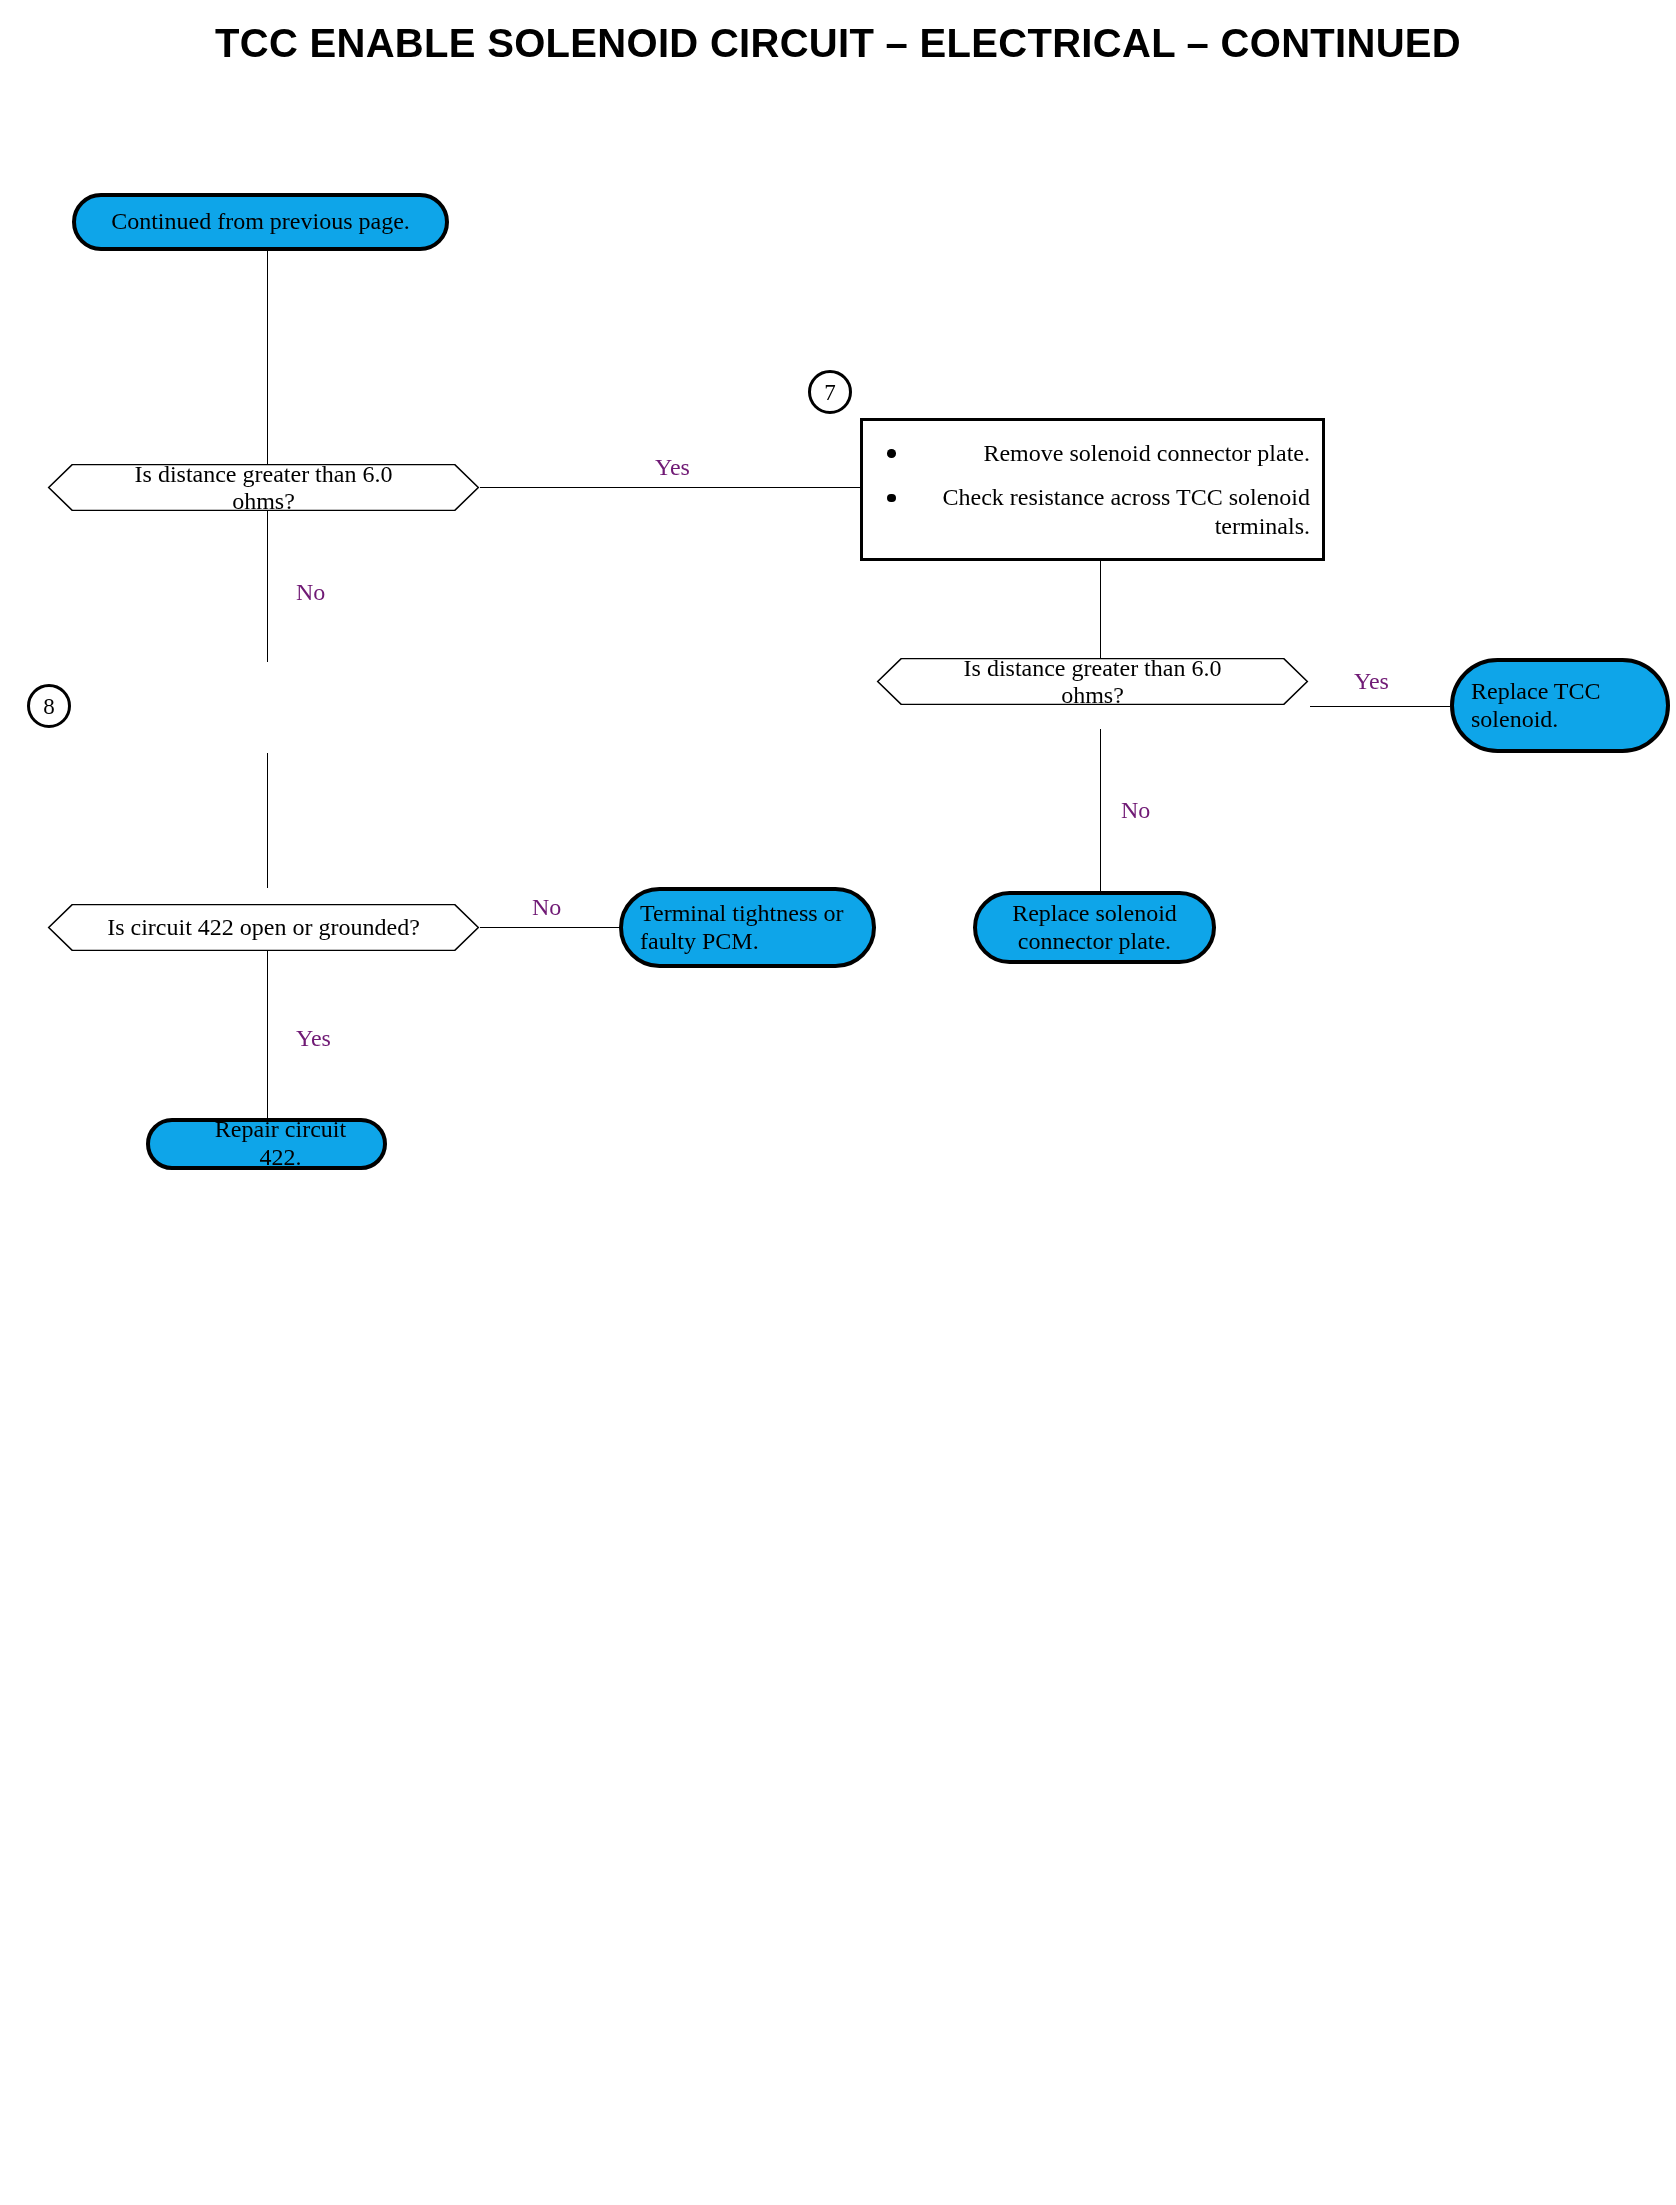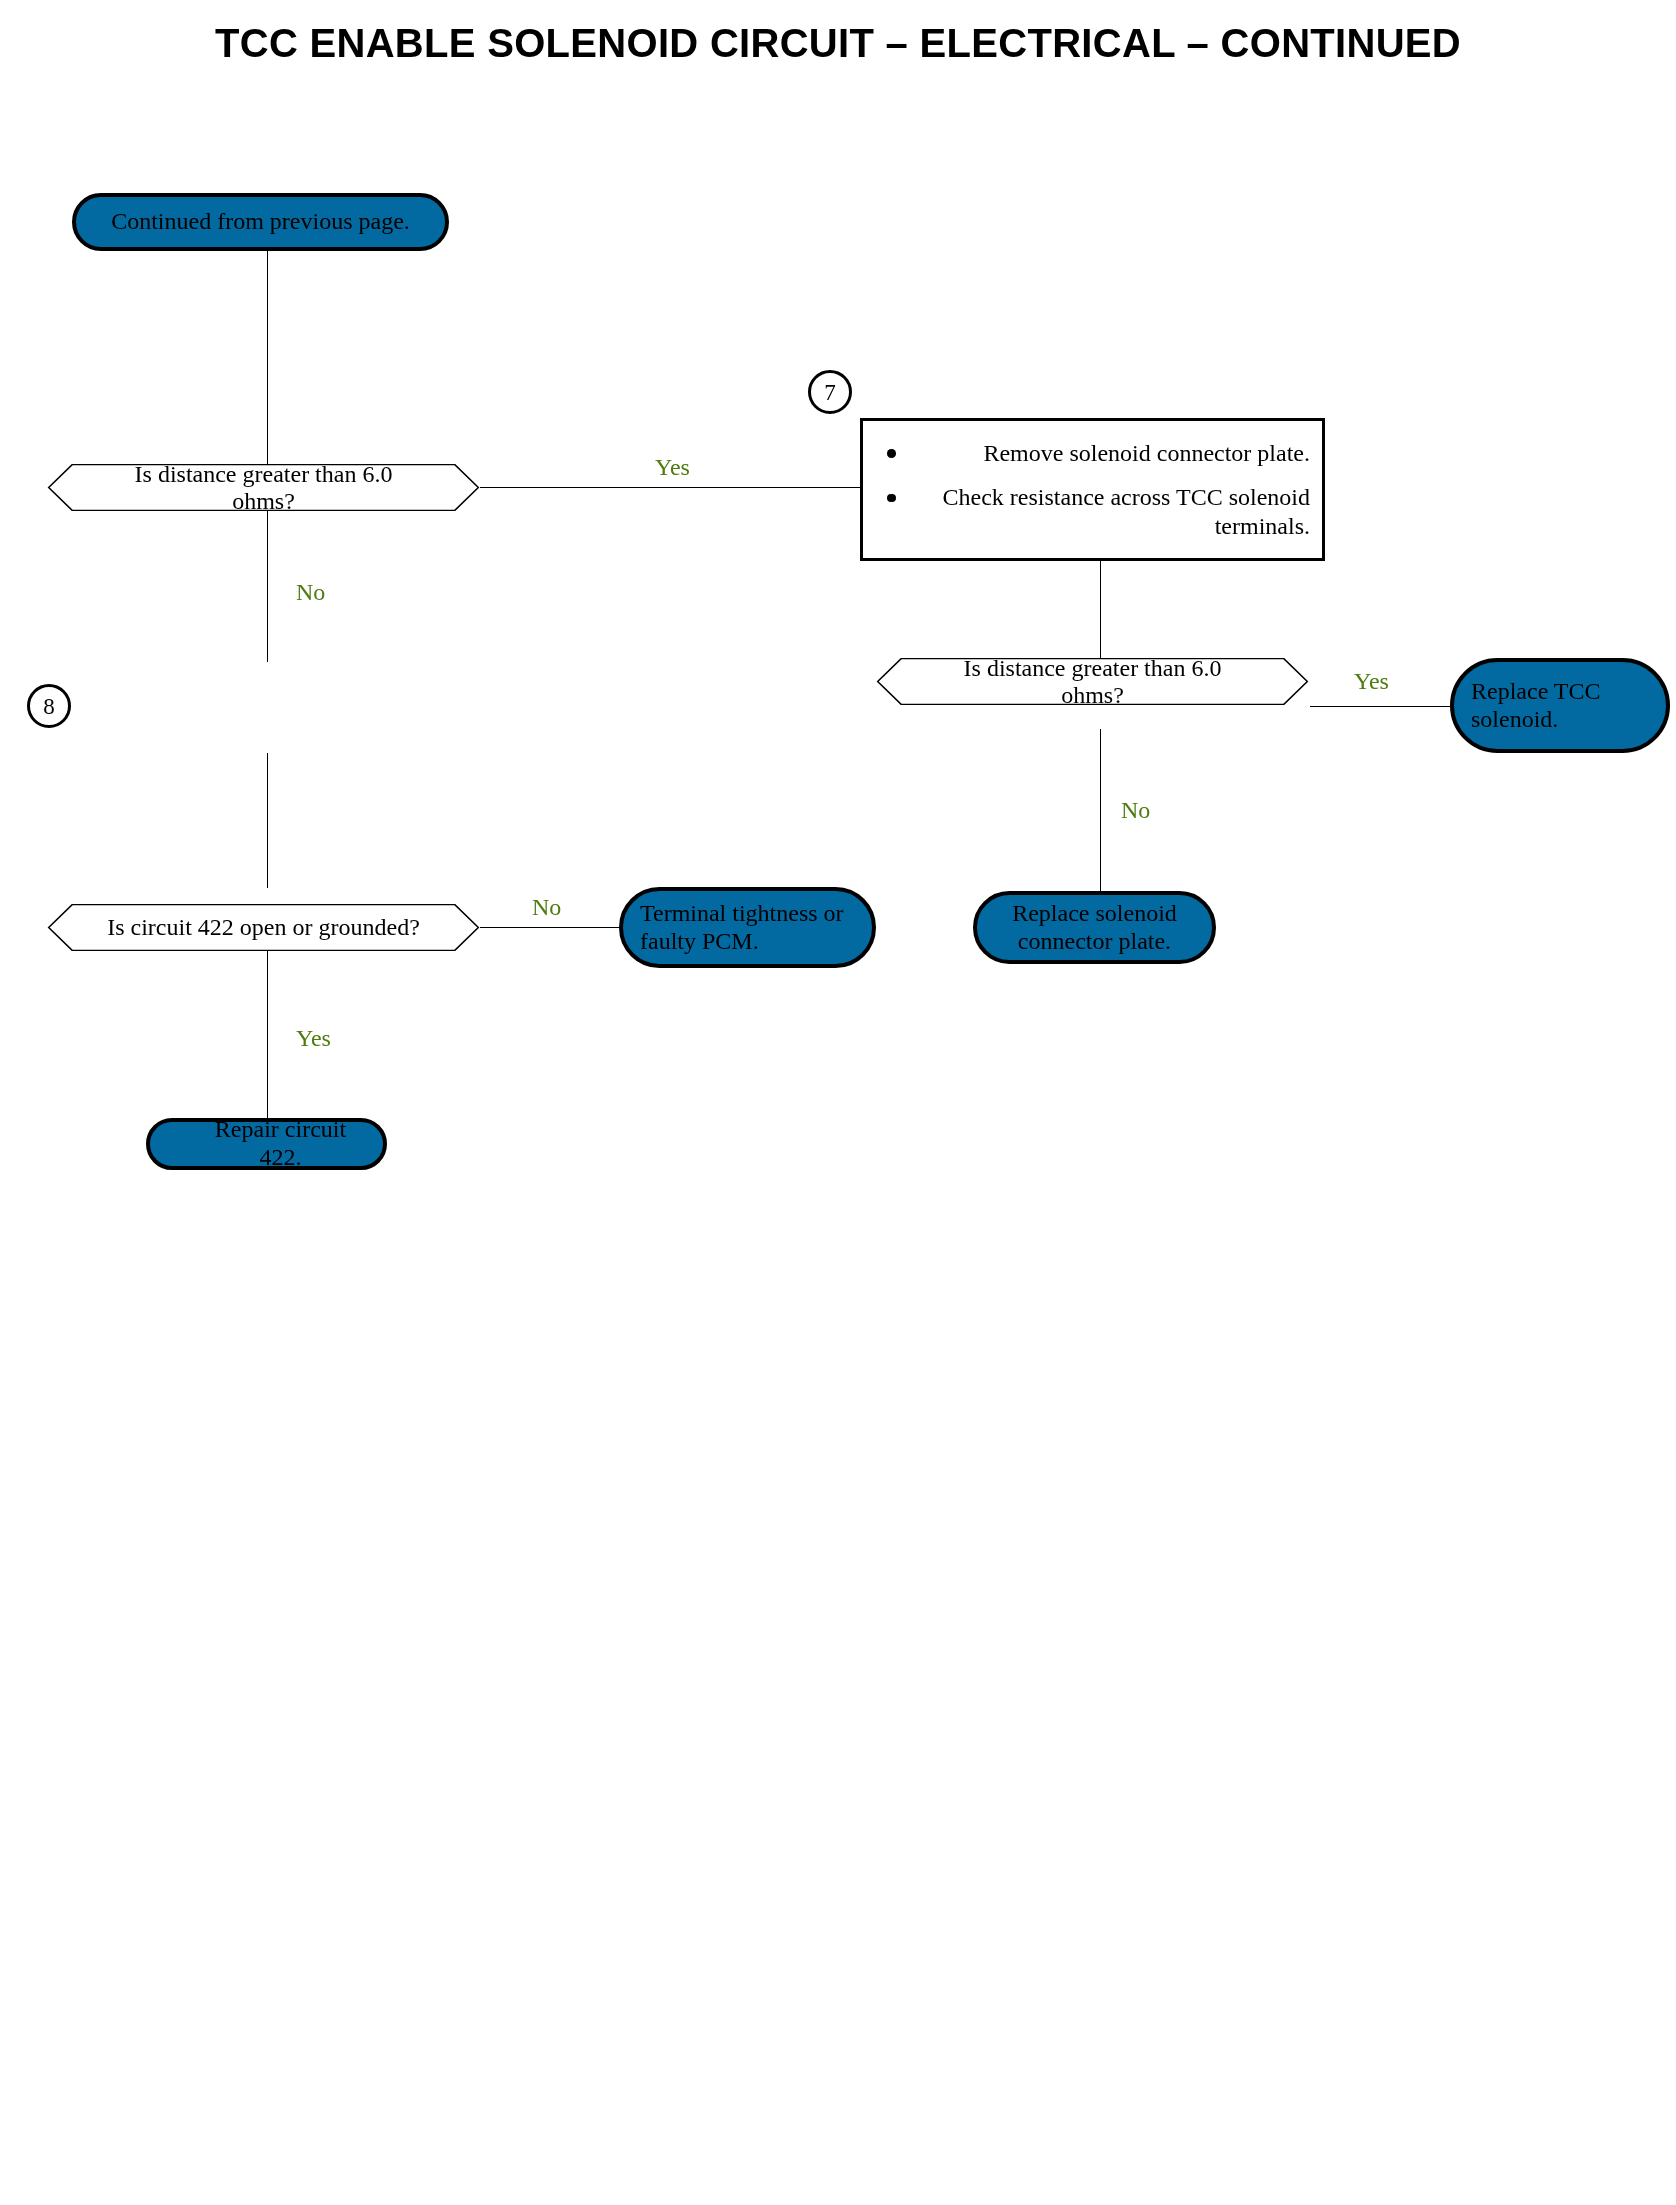--- a/index.html
+++ b/index.html
@@ -43,21 +43,21 @@
   .node .txt {
     font-size: 24px;
     line-height: 1.16;
     width: 100%;
   }
 
   
   .terminal {
     border: 4.3px solid #000000;
     border-radius: 6078px;
-    background: #0369a1;
+    background: #0ea5e9;
   }
   .terminal .txt { padding: 0 17px; }
 
   
   .process {
     border: 3px solid #000000;
     background: #ffffff;
   }
   .process .txt { padding: 0 14.6px; }
 
@@ -135,21 +135,21 @@
     height: 0;
     border-top: 1.8px solid #000000;
   }
 
   
   .edge-label {
     position: absolute;
     font-size: 24px;
     line-height: 1;
     white-space: nowrap;
-    color: #4d7c0f;
+    color: #701a75;
   }
 </style>
 </head>
 <body>
 
 <div id="page">
 
   <div id="page-title">TCC ENABLE SOLENOID CIRCUIT – ELECTRICAL – CONTINUED</div>
 
   <div class="edge-v" style="left:267px; top:249px; height:215px;"></div>

